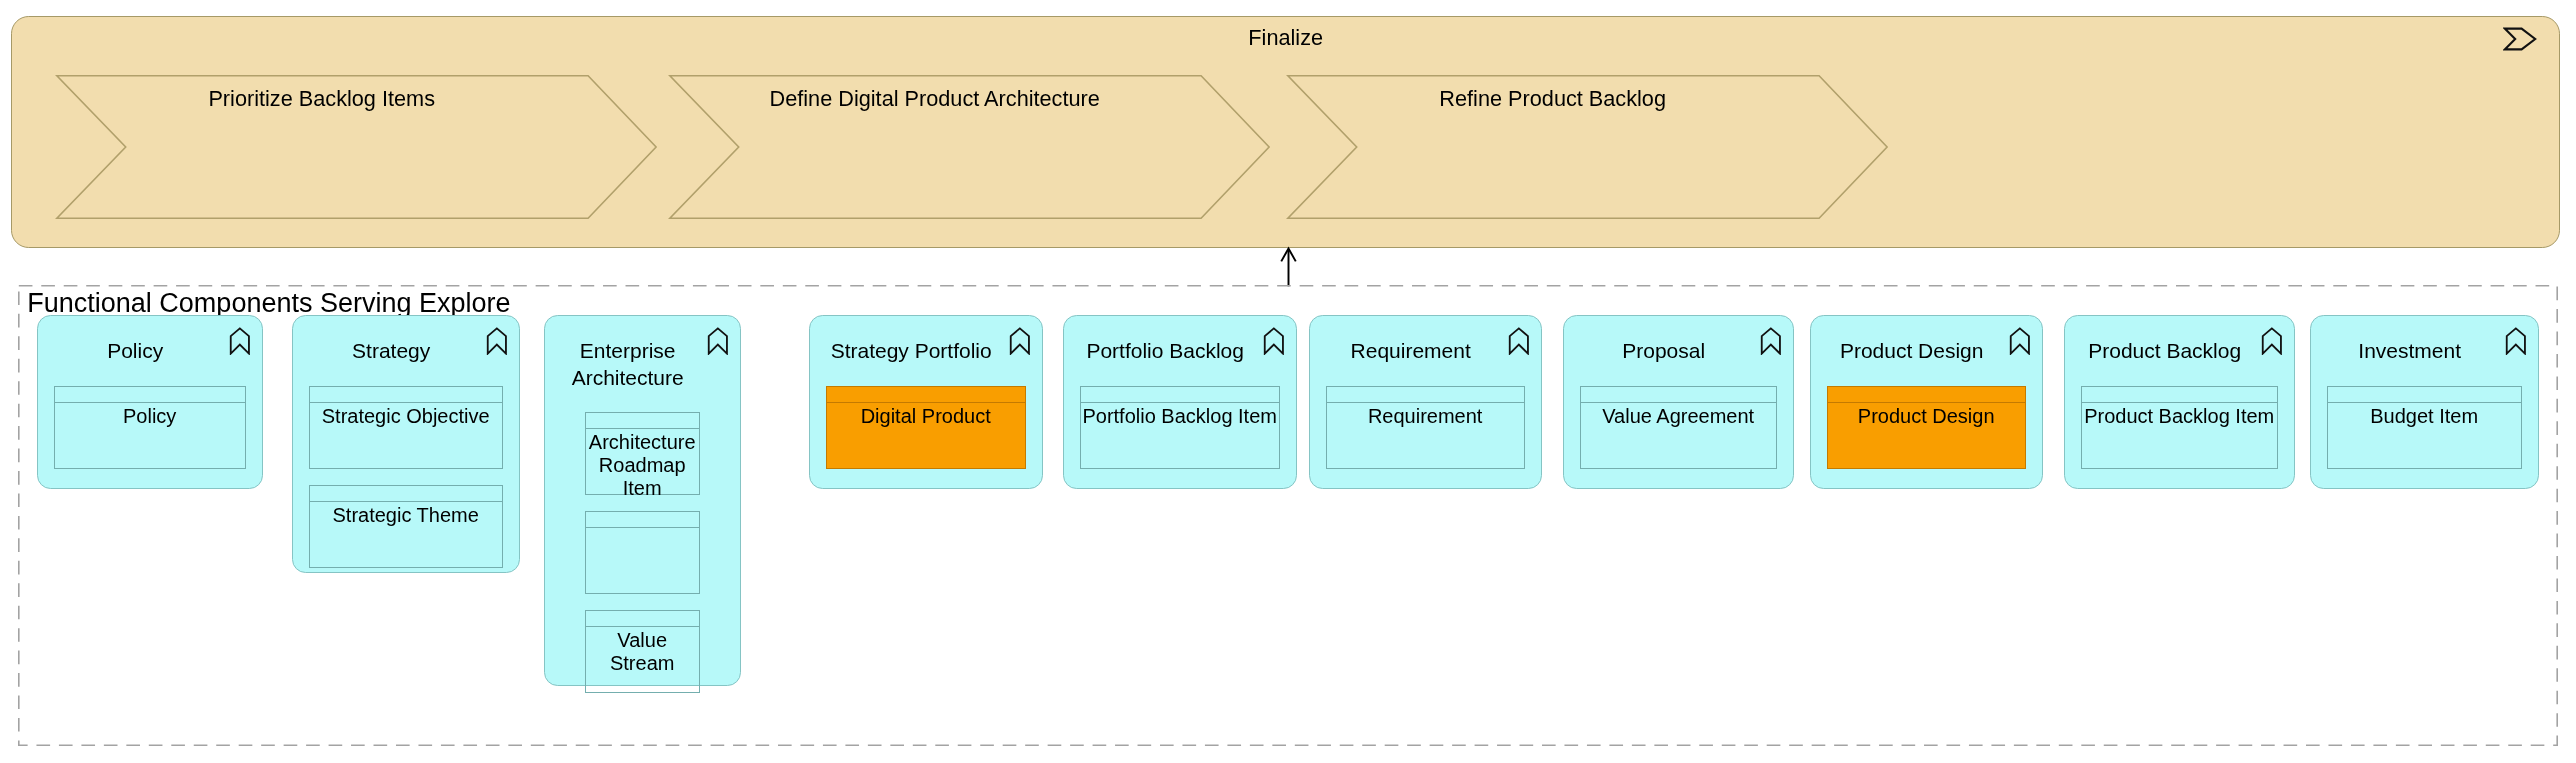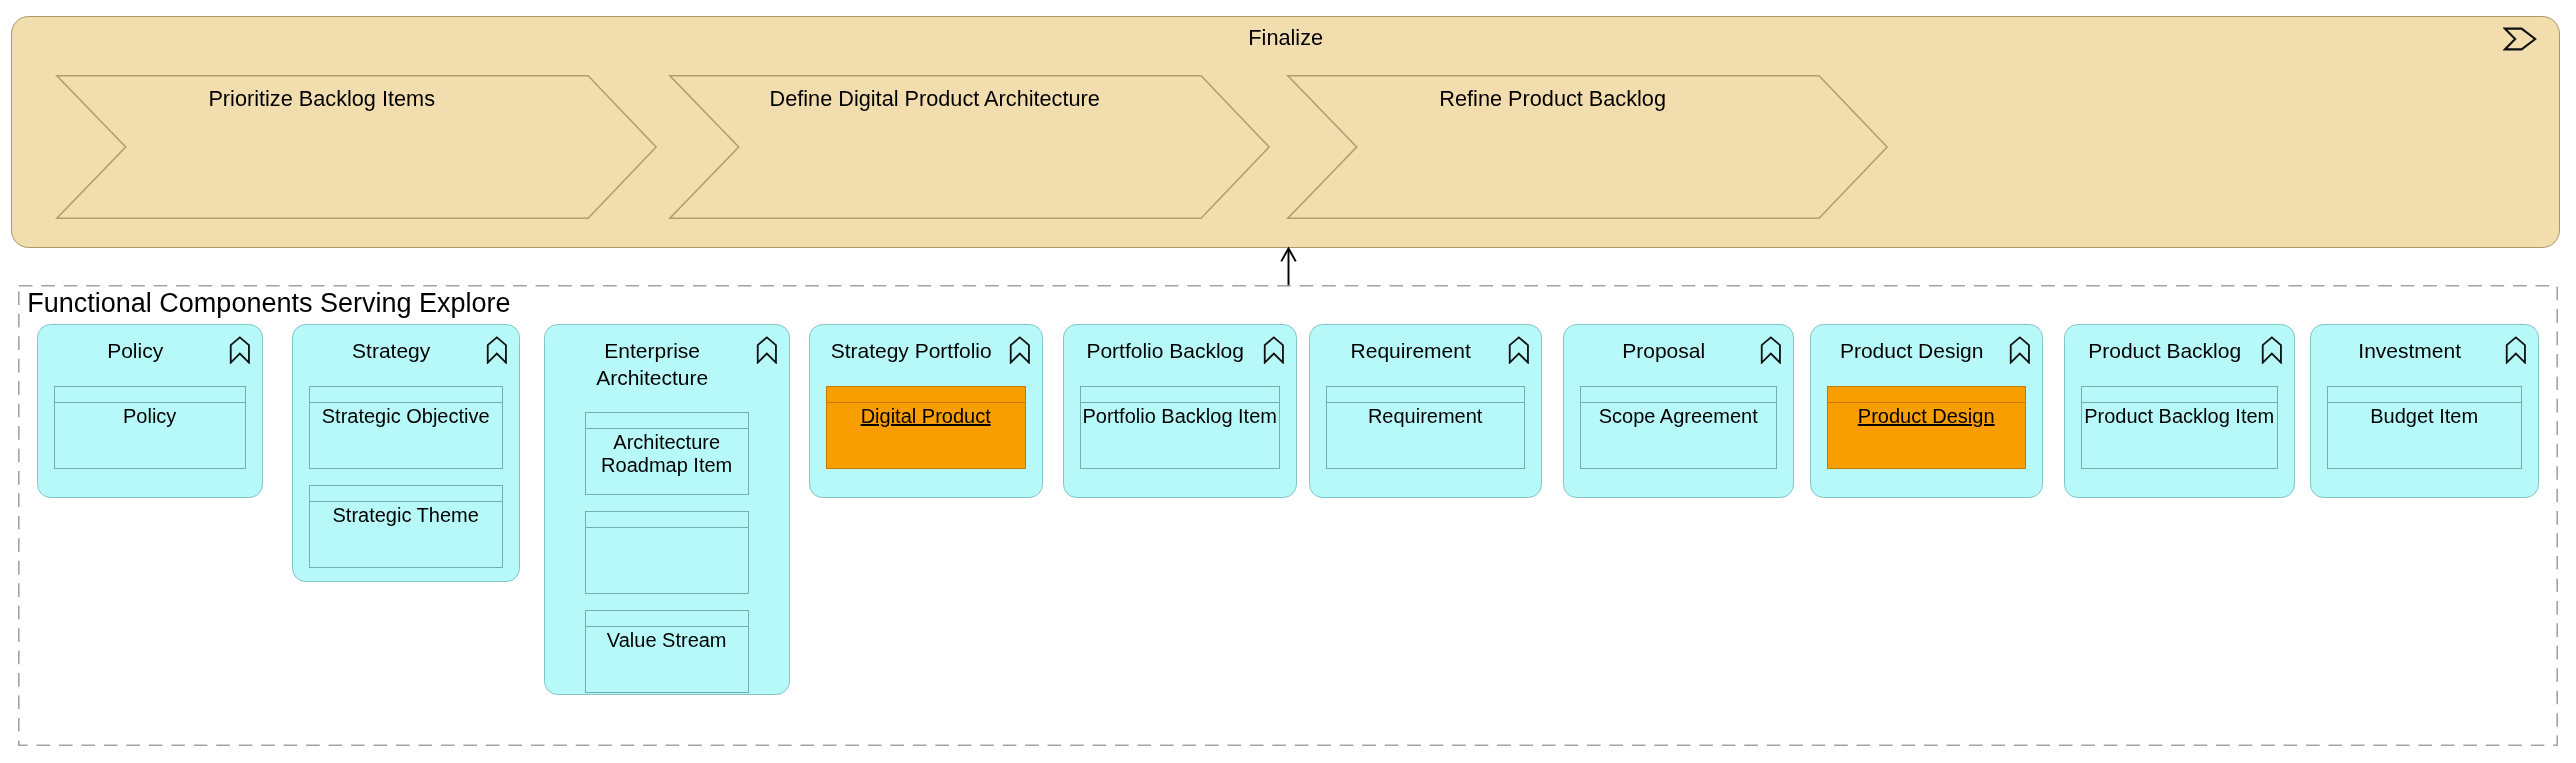--- a/index.html
+++ b/index.html
@@ -31,32 +31,32 @@
   .arrow{position:absolute;left:1274px;top:246px;width:29px;height:42px;}
   .arrow line,.arrow polyline{stroke:#000;stroke-width:2.4;fill:none;}
 
   
   .group{position:absolute;left:17.7px;top:285px;width:2540px;height:461px;}
   .group-border{position:absolute;left:0;top:0;width:100%;height:100%;}
   .group-border rect{fill:none;stroke:var(--group-border);stroke-width:2;stroke-dasharray:17 11;}
   .group-label{position:absolute;left:9.6px;top:4.8px;font-size:27px;line-height:26px;}
 
   
-  .comp{position:absolute;top:39px;background:var(--component-fill);
-    border:1.6px solid var(--component-border);border-radius:13.6px;padding-top:13px;}
+  .comp{position:absolute;top:30px;background:var(--component-fill);
+    border:1.6px solid var(--component-border);border-radius:13.6px;padding-top:22px;}
   .comp-title{margin:0 45px 21px 16px;text-align:center;font-size:21px;
     line-height:26.5px;min-height:26.5px;}
   .fn-icon{position:absolute;top:11.2px;right:11.2px;width:21.7px;height:28px;}
   .fn-icon path{fill:none;stroke:#111;stroke-width:2.6;stroke-linejoin:miter;}
 
   .do{margin:0 16px 16px;height:83px;border:1.6px solid var(--data-object-border);}
   .comp-ea .do{margin:0 40px 16px;}
   .do-head{height:16px;border-bottom:1.6px solid var(--data-object-border);}
   .do-label{padding:2.4px 1.6px 0;text-align:center;font-size:20px;line-height:23px;}
-  .do.hl{background:var(--highlight-fill);border-color:var(--highlight-border);text-decoration:underline;}
+  .do.hl{background:var(--highlight-fill);border-color:var(--highlight-border);}
   .do.hl .do-head{border-color:var(--highlight-border);}
 </style>
 </head>
 <body>
 
 <div class="canvas">
 
   <div class="band">
     <div class="band-title">Finalize</div>
     <svg class="band-icon" viewBox="0 0 42 30">
@@ -113,21 +113,21 @@
       <div class="do">
         <div class="do-head"></div>
         <div class="do-label">Strategic Objective</div>
       </div>
       <div class="do">
         <div class="do-head"></div>
         <div class="do-label">Strategic Theme</div>
       </div>
     </div>
 
-    <div class="comp comp-ea" style="left:526px;width:246px;height:371px">
+    <div class="comp comp-ea" style="left:526px;width:197px;height:371px">
       <div class="comp-title">Enterprise Architecture</div>
       <svg class="fn-icon" viewBox="0 0 30 40">
           <path d="M2 38 V13 L15 2 L28 13 V38 L15 25 Z"></path>
         </svg>
       <div class="do">
         <div class="do-head"></div>
         <div class="do-label">Architecture Roadmap Item</div>
       </div>
       <div class="do">
         <div class="do-head"></div>
@@ -171,21 +171,21 @@
       </div>
     </div>
 
     <div class="comp" style="left:1545px;width:231px;height:174px">
       <div class="comp-title">Proposal</div>
       <svg class="fn-icon" viewBox="0 0 30 40">
           <path d="M2 38 V13 L15 2 L28 13 V38 L15 25 Z"></path>
         </svg>
       <div class="do">
         <div class="do-head"></div>
-        <div class="do-label">Scope Agreement</div>
+        <div class="do-label">Value Agreement</div>
       </div>
     </div>
 
     <div class="comp" style="left:1792px;width:233px;height:174px">
       <div class="comp-title">Product Design</div>
       <svg class="fn-icon" viewBox="0 0 30 40">
           <path d="M2 38 V13 L15 2 L28 13 V38 L15 25 Z"></path>
         </svg>
       <div class="do hl">
         <div class="do-head"></div>

